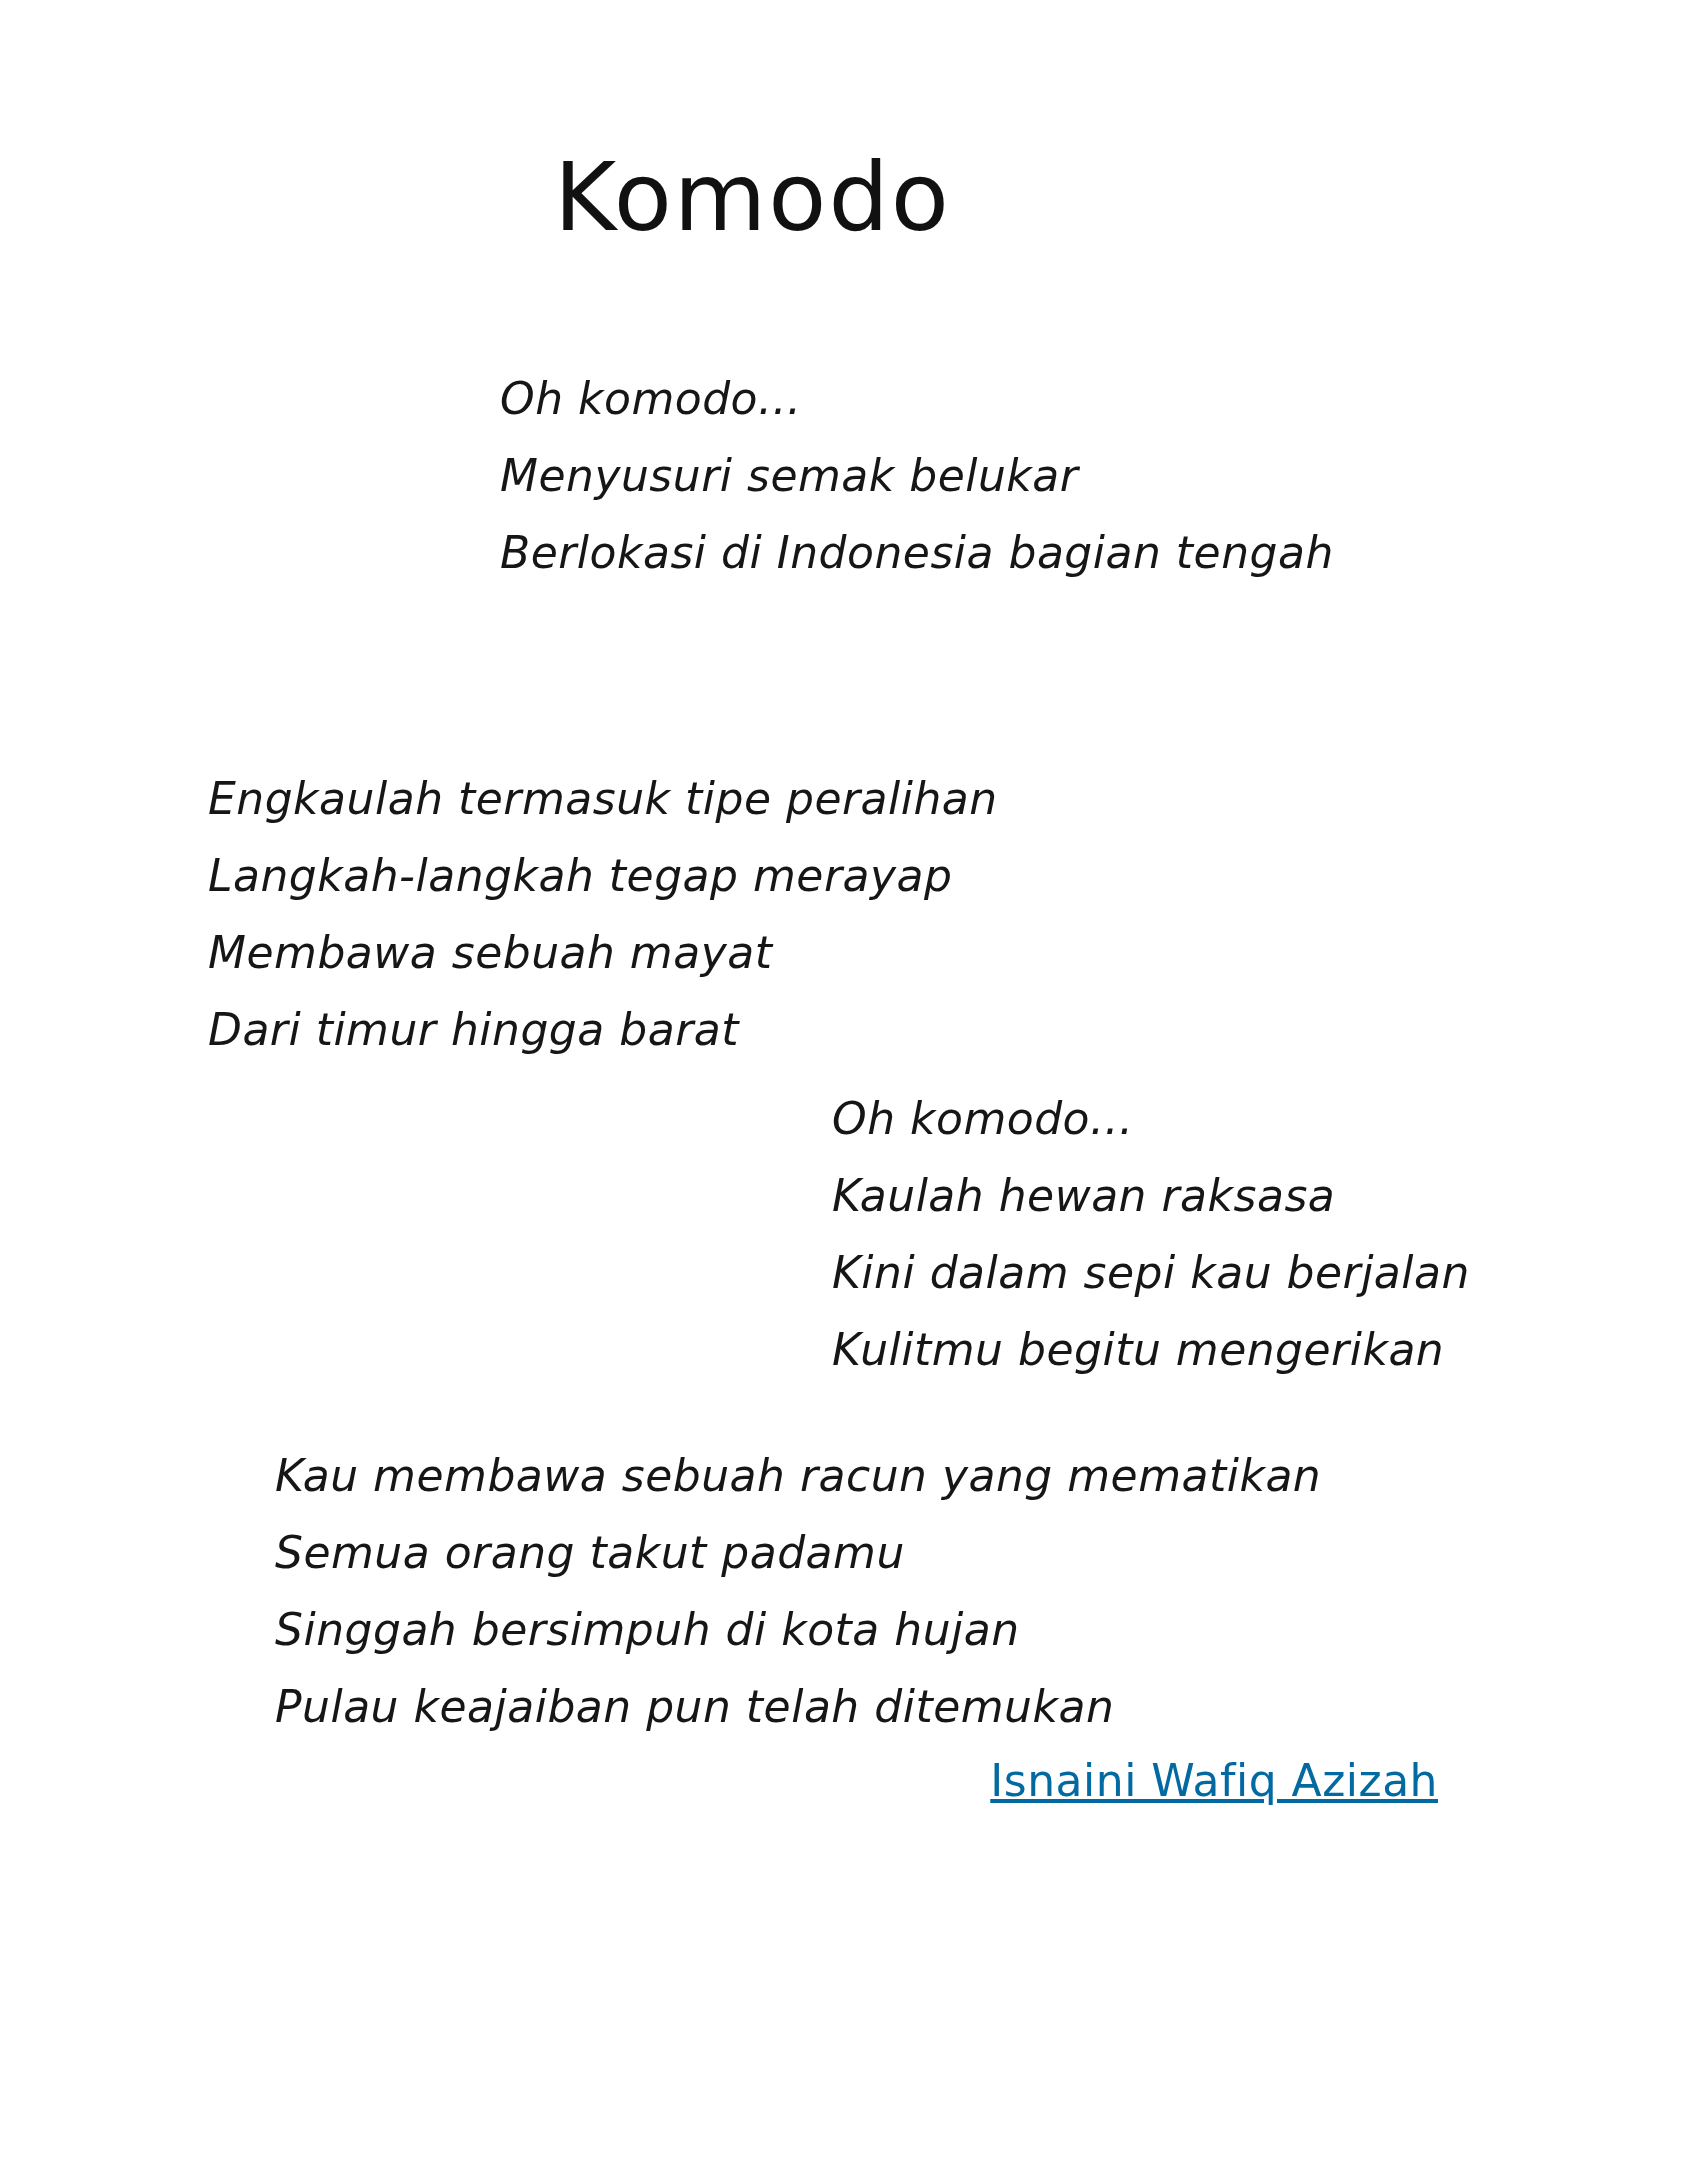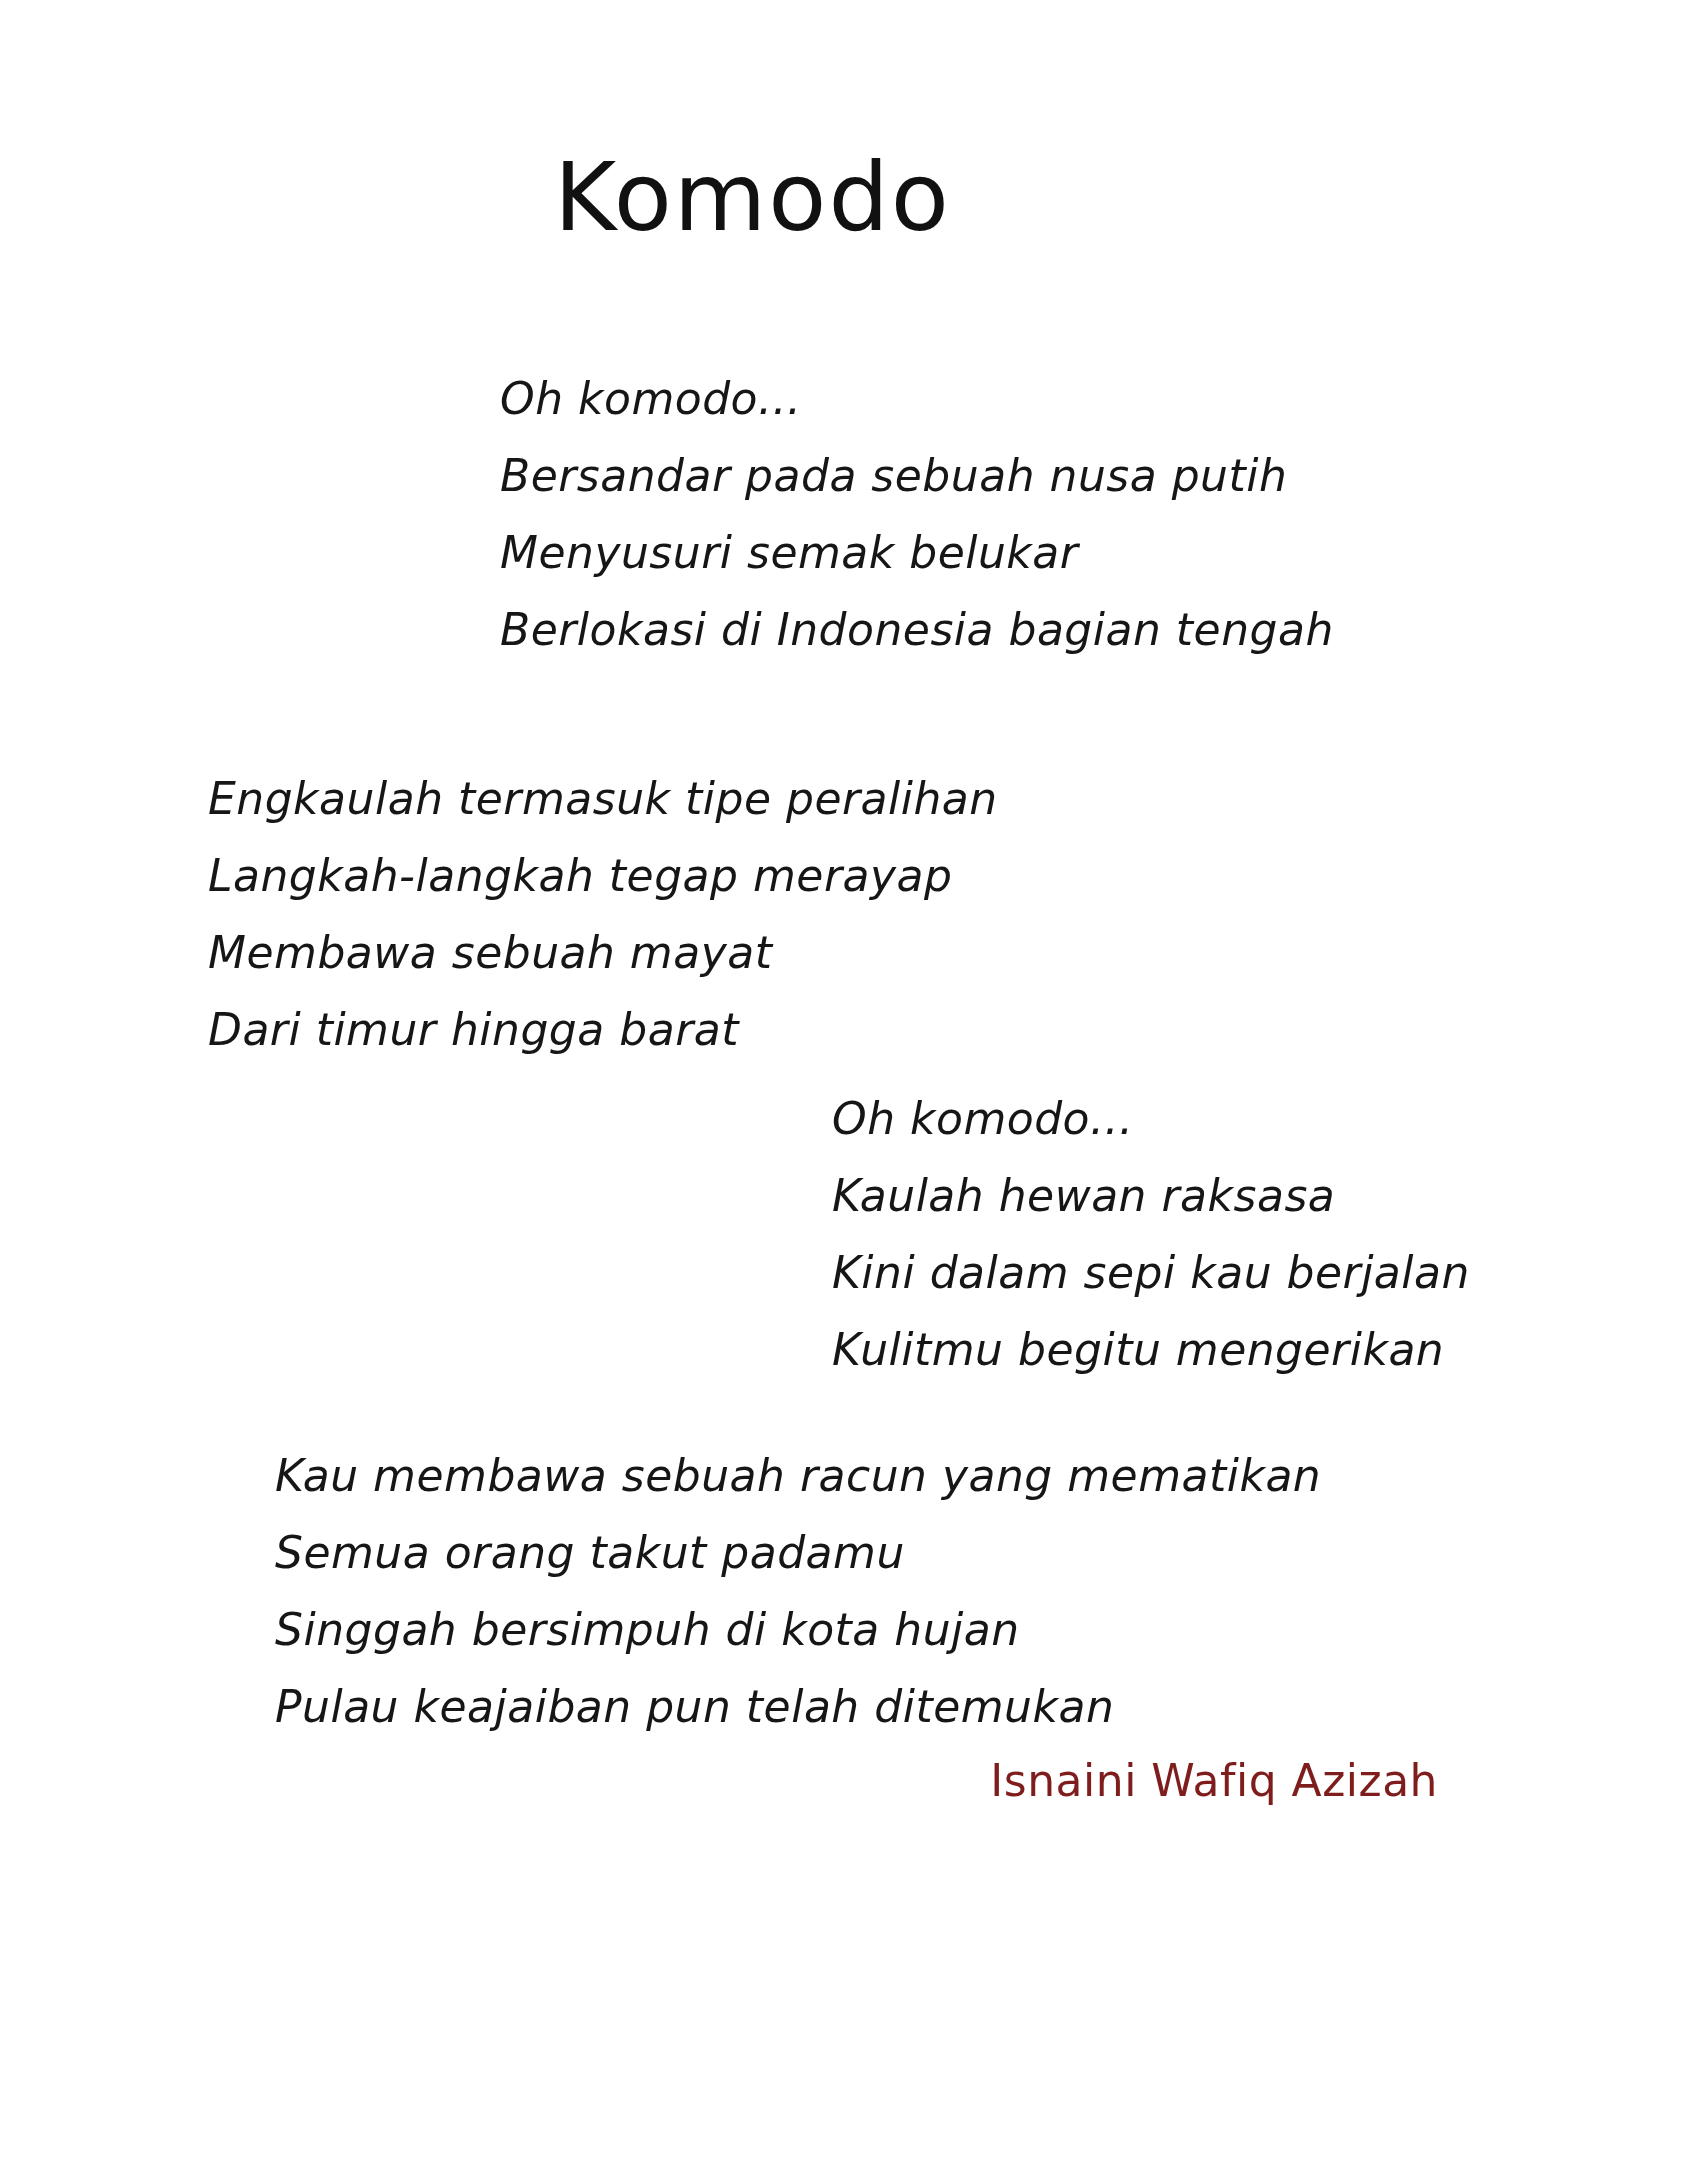--- a/index.html
+++ b/index.html
@@ -48,33 +48,33 @@
   .stanza-4 { top: 1437px; left: 275px; }
   .signature {
     position: absolute;
     top: 1740px;
     right: 245px;
     font-size: 44px;
     line-height: 81px;
     letter-spacing: 0.5px;
     text-align: right;
     white-space: nowrap;
-    color: #7f1d1d;
+    color: #0369a1;
+    text-decoration: underline;
   }
 </style>
 </head>
 <body>
 
 <div class="page">
 
   <div class="poem-title">Komodo</div>
 
   <div class="stanza stanza-1">
     <div>Oh komodo...</div>
-    <div>Bersandar pada sebuah nusa putih</div>
     <div>Menyusuri semak belukar</div>
     <div>Berlokasi di Indonesia bagian tengah</div>
   </div>
 
   <div class="stanza stanza-2">
     <div>Engkaulah termasuk tipe peralihan</div>
     <div>Langkah-langkah tegap merayap</div>
     <div>Membawa sebuah mayat</div>
     <div>Dari timur hingga barat</div>
   </div>

